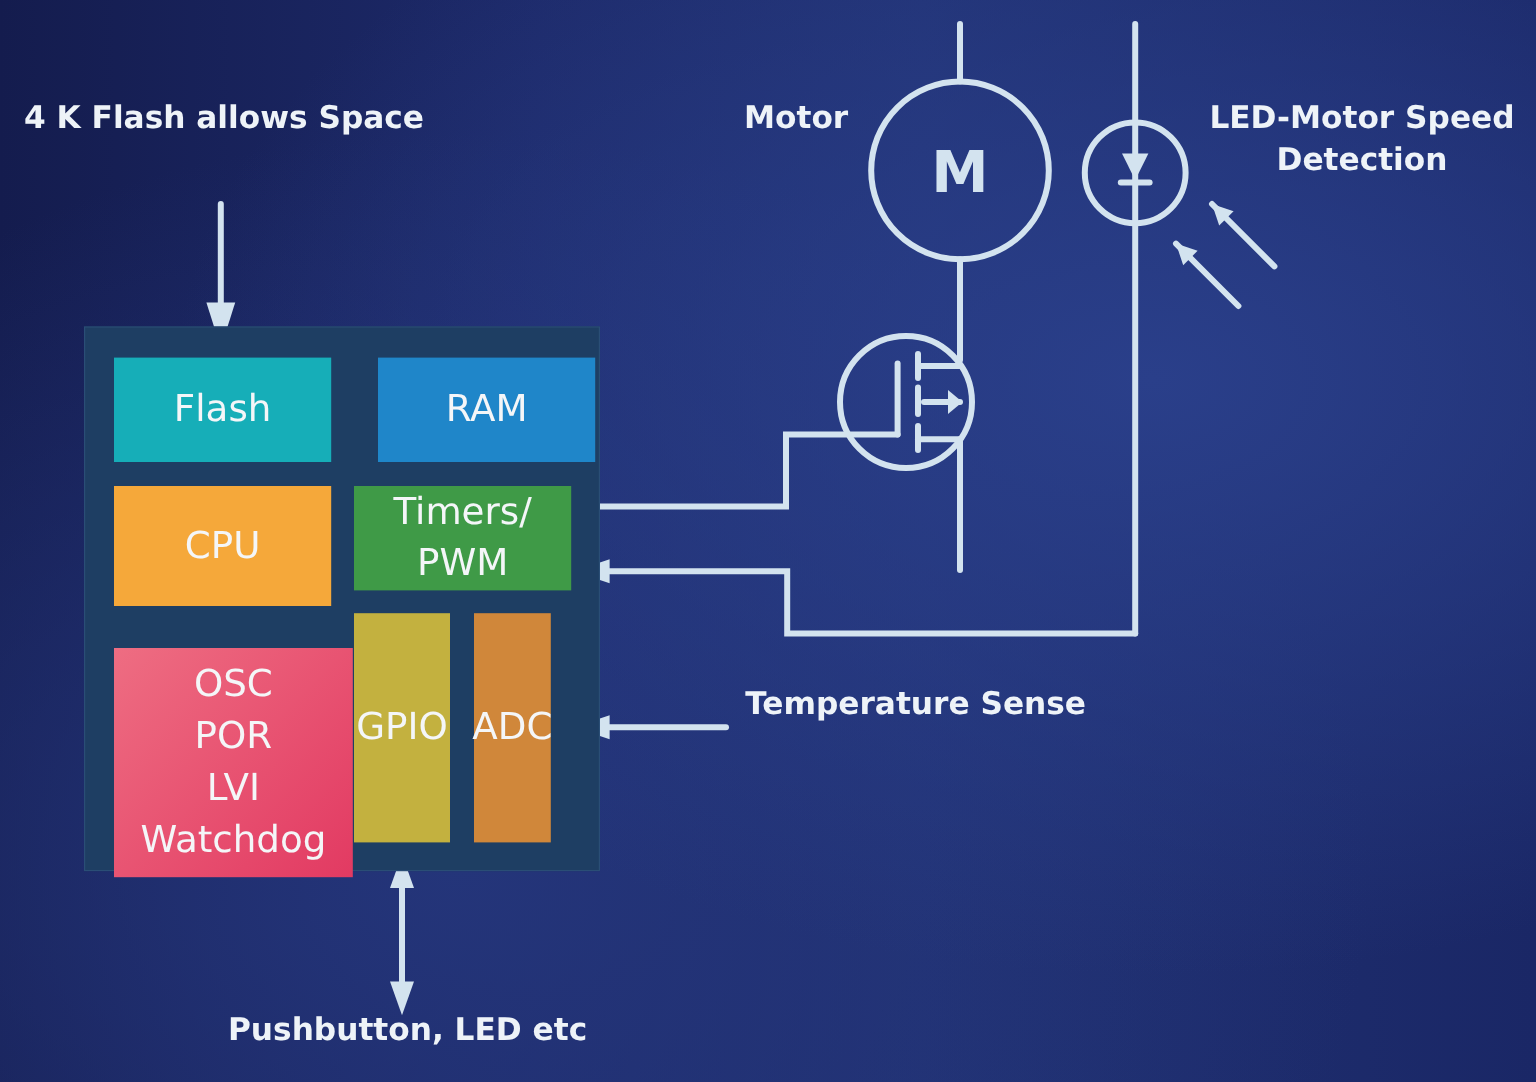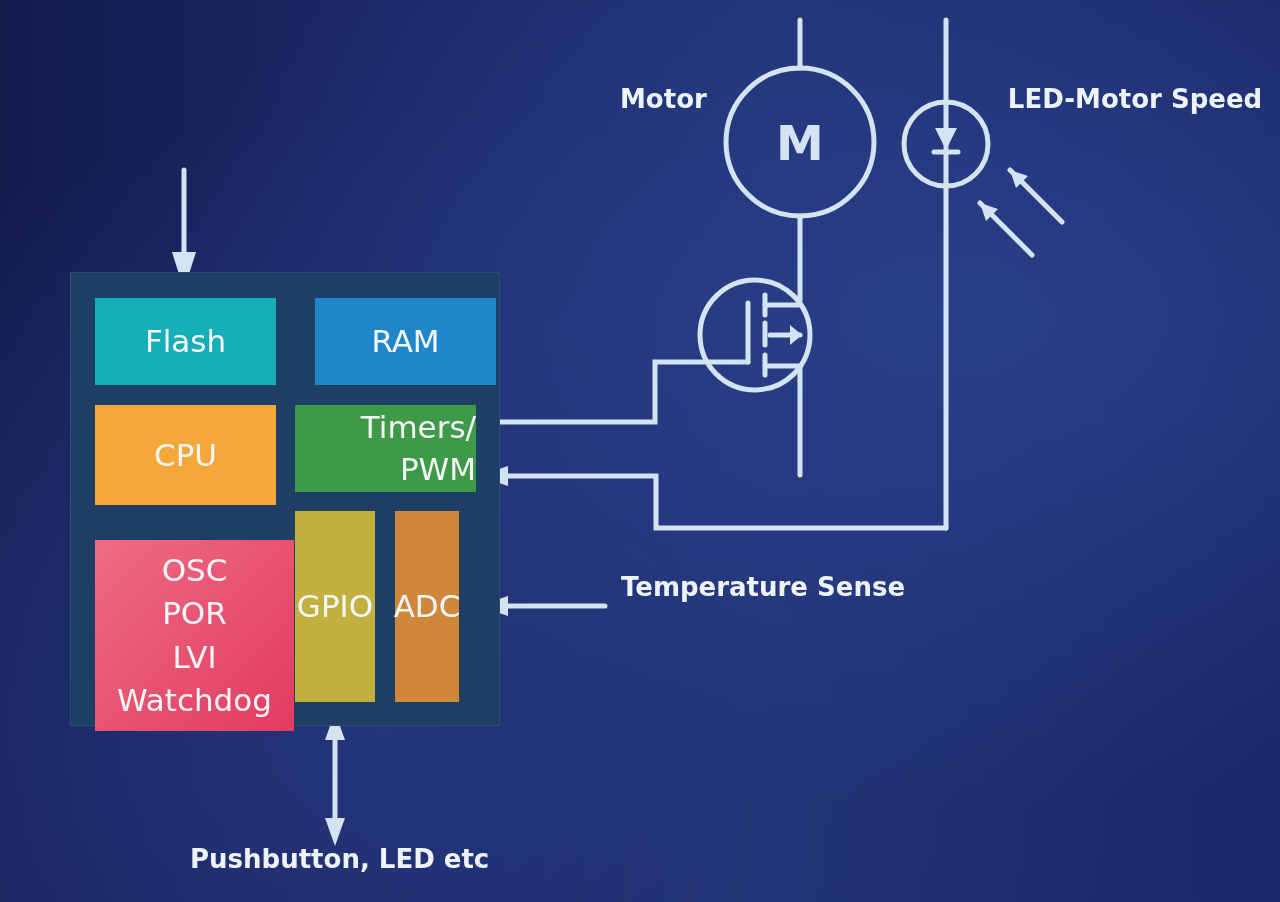--- a/index.html
+++ b/index.html
@@ -60,35 +60,37 @@
     <polygon points="980,203 998,209 986,221"></polygon>
     <polygon points="478,476 508,466 508,486"></polygon>
     <polygon points="478,606 508,596 508,616"></polygon>
     <polygon points="335,712 325,740 345,740"></polygon>
     <polygon points="335,846 325,818 345,818"></polygon>
   </g>
   <text x="800" y="160" text-anchor="middle" fill="#d3e3ef" font-family="DejaVu Sans, sans-serif" font-weight="bold" font-size="48">M</text>
 </svg>
 
 <div class="label" style="left:20px;top:82px;width:330px;">
+  <div>4 K Flash allows Space</div>
 </div>
 <div class="label" style="left:620px;top:82px;">Motor</div>
 <div class="label" style="left:1000px;top:82px;width:270px;">
   <div>LED-Motor Speed</div>
+  <div>Detection</div>
 </div>
 <div class="label" style="left:618px;top:570px;width:290px;">
   <div>Temperature Sense</div>
 </div>
 <div class="label" style="left:190px;top:842px;width:290px;">Pushbutton, LED etc</div>
 
 <div class="chip"></div>
 <div class="blk" style="left:95px;top:298px;width:181px;height:87px;background:#16aeb8;">Flash</div>
 <div class="blk" style="left:295px;top:298px;width:181px;height:87px;background:#1f86c9;margin-left:20px;">RAM</div>
 <div class="blk" style="left:95px;top:405px;width:181px;height:100px;background:#f5a83a;">CPU</div>
-<div class="blk" style="left:295px;top:405px;width:181px;height:87px;background:#3f9a47;flex-direction:column;line-height:1.35;align-items:flex-end;">
+<div class="blk" style="left:295px;top:405px;width:181px;height:87px;background:#3f9a47;flex-direction:column;line-height:1.35;">
   <div>Timers/</div>
   <div>PWM</div>
 </div>
 <div class="blk" style="left:95px;top:540px;width:199px;height:191px;background:linear-gradient(135deg,#ee6d82,#e23a62);flex-direction:column;line-height:1.4;">
   <div>OSC</div>
   <div>POR</div>
   <div>LVI</div>
   <div>Watchdog</div>
 </div>
 <div class="blk" style="left:295px;top:511px;width:80px;height:191px;background:#c3b13f;">GPIO</div>

